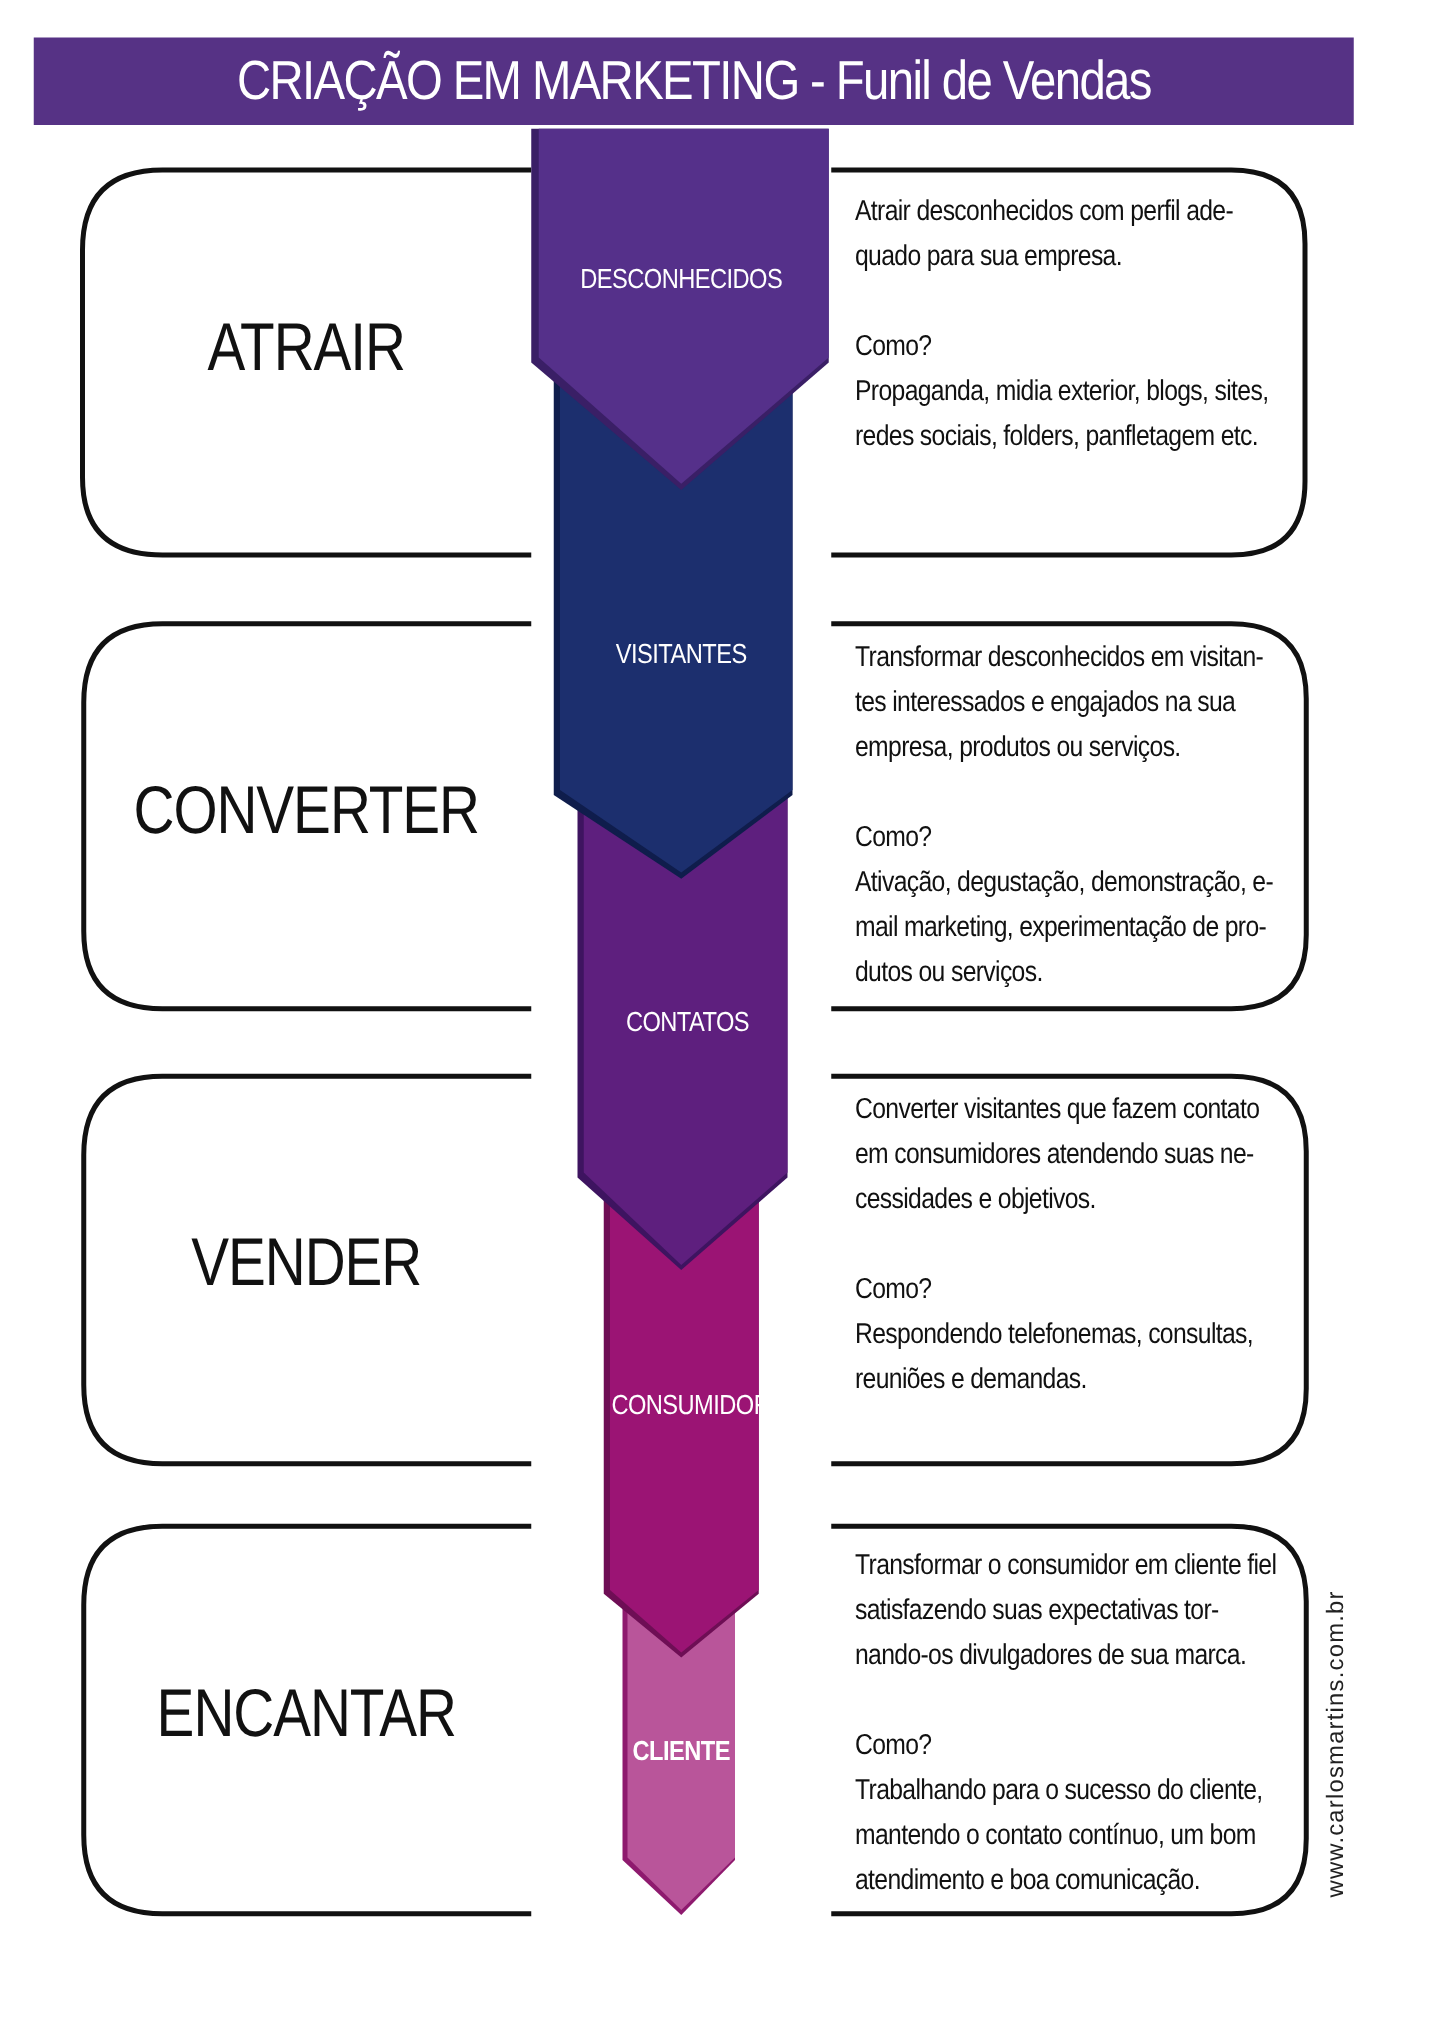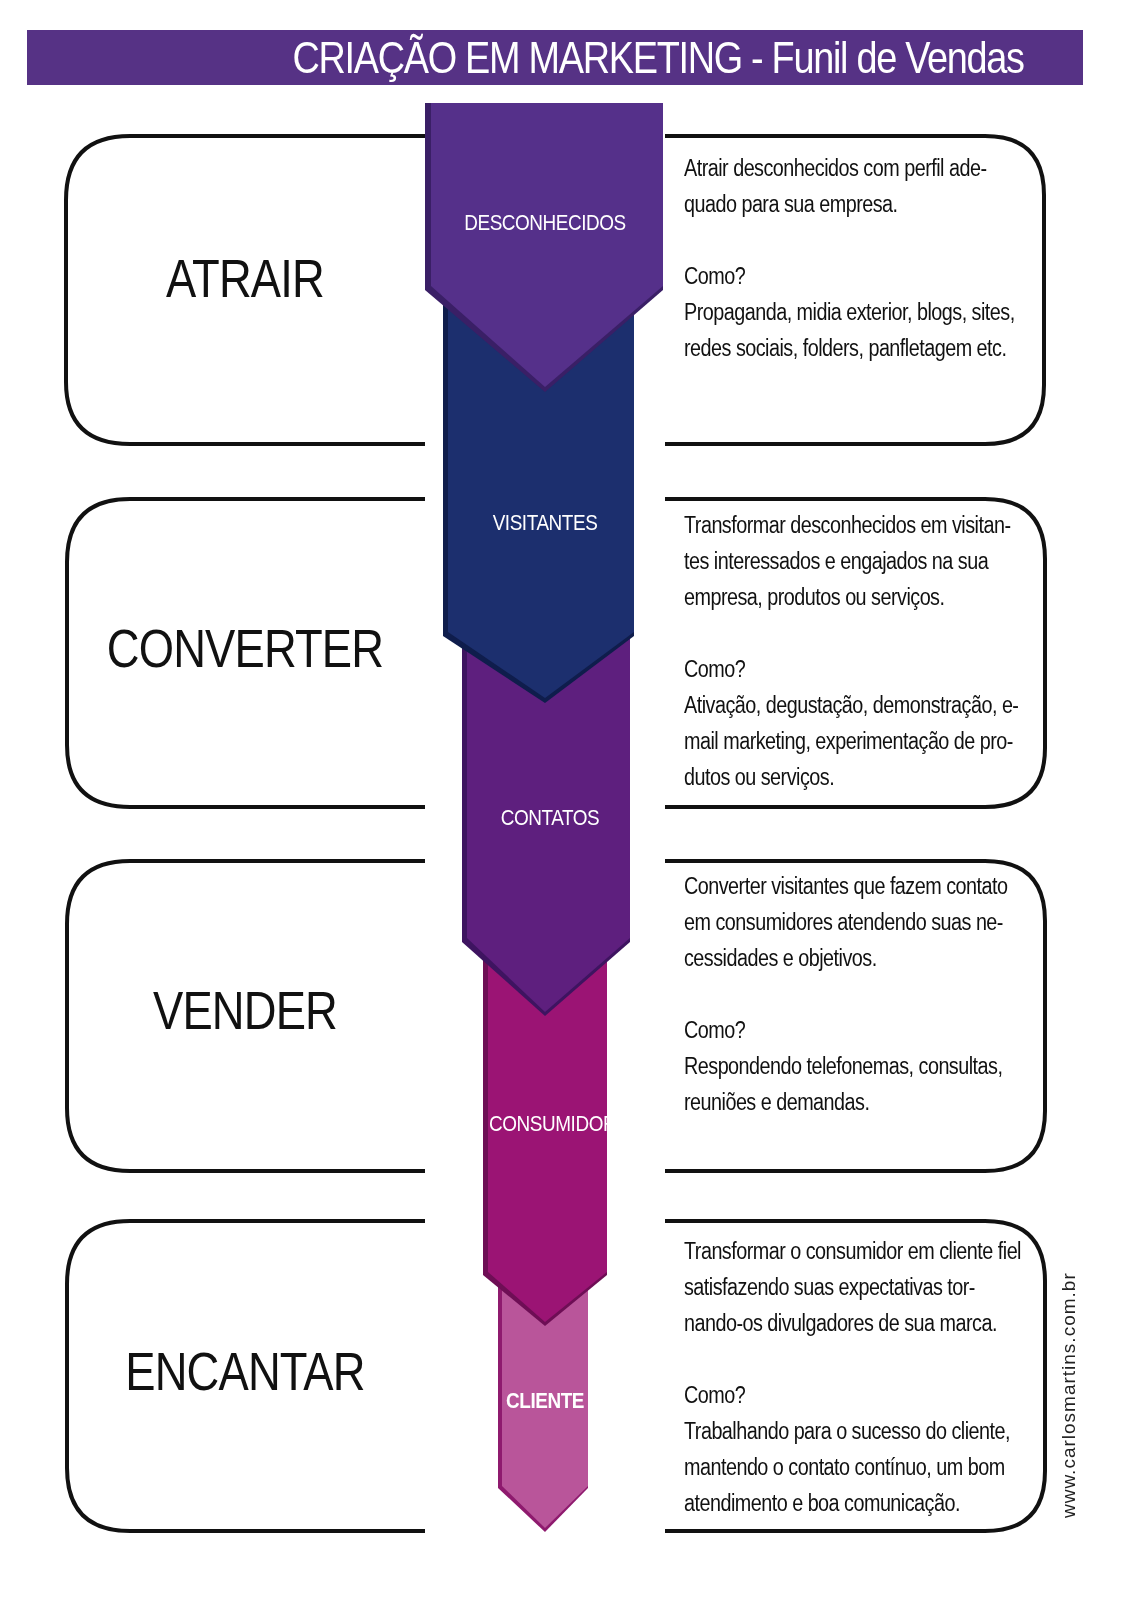--- a/index.html
+++ b/index.html
@@ -1,19 +1,19 @@
 <!DOCTYPE html>
 <html><head>
 <meta charset="utf-8">
 <style>
   html, body { margin: 0; padding: 0; background: #ffffff; }
   body { width: 1146px; height: 1621px; position: relative; overflow: hidden;
          font-family: "Liberation Sans", sans-serif; }
-  .header { position: absolute; left: 27px; top: 30px; width: 1056px; height: 55px;
-            background: #563285; display: flex; align-items: center; justify-content: flex-end; }
+  .header { position: absolute; left: 27px; top: 30px; width: 1056px; height: 70px;
+            background: #563285; display: flex; align-items: center; justify-content: center; }
   .header-title { color: #ffffff; font-family: "Liberation Sans", sans-serif; font-size: 44px;
                   letter-spacing: -1.5px; transform: scaleX(0.86); white-space: nowrap; }
   svg.frame { position: absolute; left: 0; top: 0; }
   .stage-label { position: absolute; left: 65px; width: 360px; text-align: center;
                  font-size: 54px; color: #111; letter-spacing: -1px; transform: scaleX(0.84); }
   .desc { position: absolute; left: 684px; width: 360px; font-size: 23px; line-height: 36px;
           color: #111; letter-spacing: -0.6px; transform-origin: left top; transform: scaleX(0.86); width: 420px; }
   .desc p { margin: 0; }
   .desc .gap { height: 36px; }
   .arrow-label { position: absolute; color: #ffffff; font-size: 22px; text-align: center;

